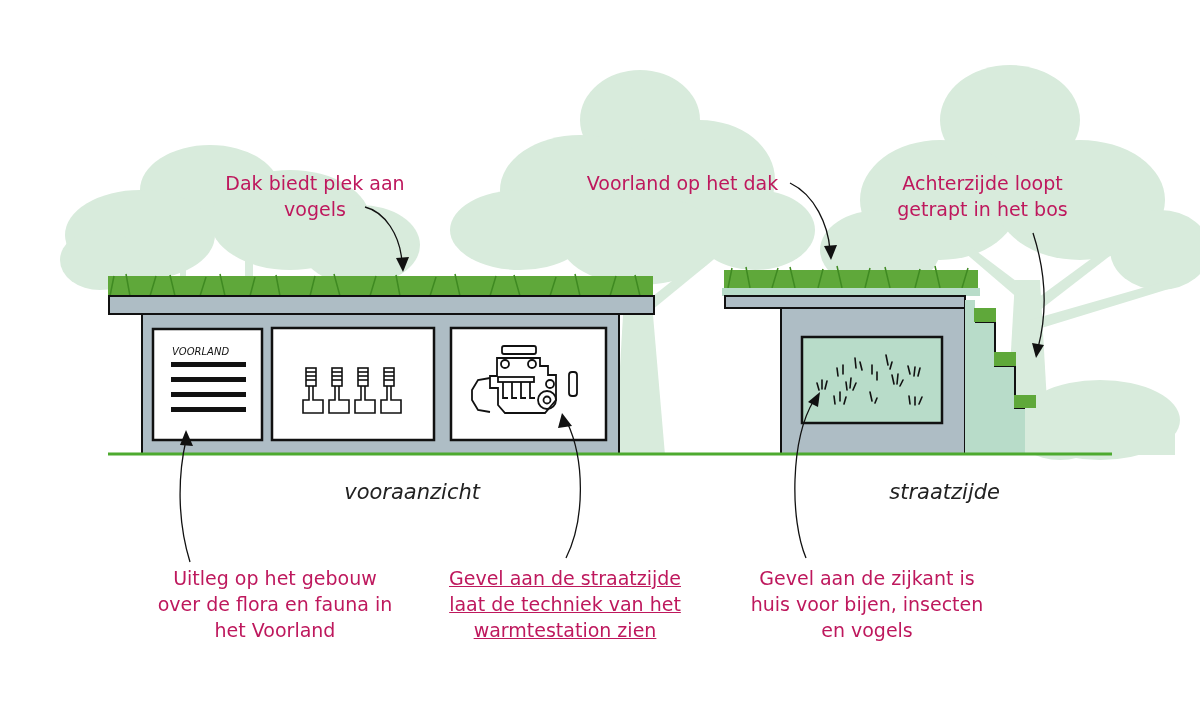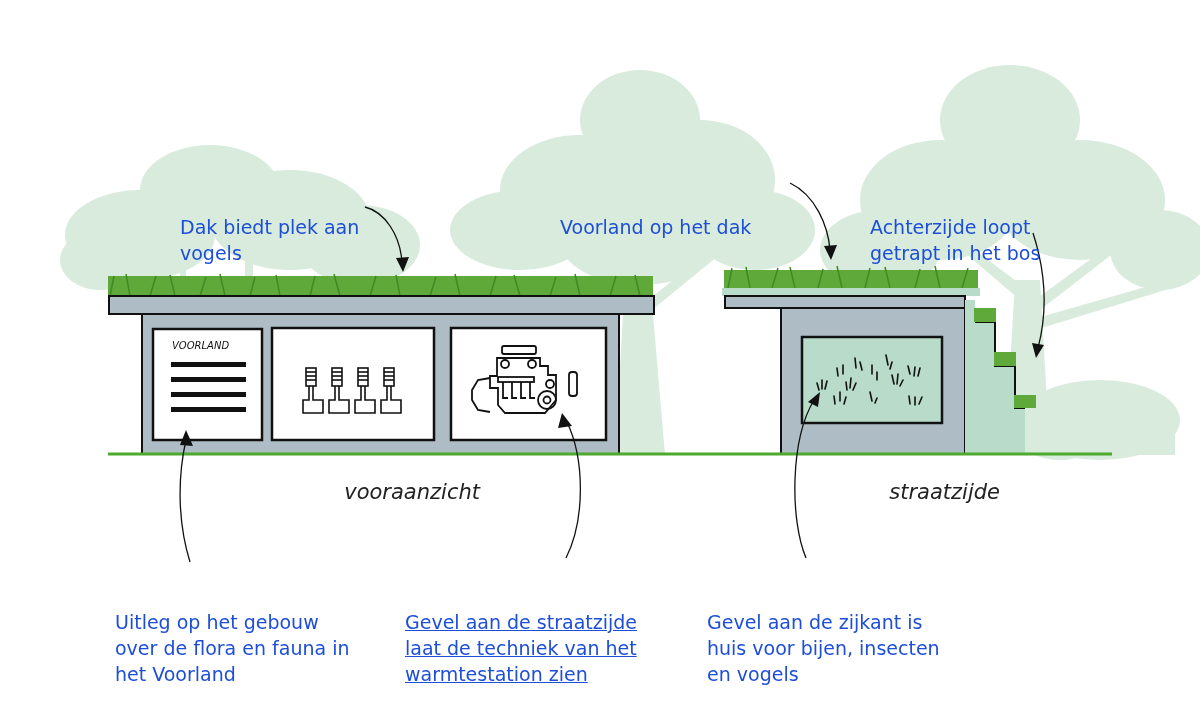--- a/index.html
+++ b/index.html
@@ -1,20 +1,20 @@
 <!DOCTYPE html>
 <html><head>
 <meta charset="utf-8">
 <style>
   html,body{margin:0;padding:0;background:#ffffff;}
   body{width:1200px;height:717px;position:relative;overflow:hidden;font-family:"DejaVu Sans","Liberation Sans",sans-serif;color:#1c1c1c;}
   svg#scene{position:absolute;left:0;top:0;}
-  .lbl{position:absolute;font-size:19px;line-height:26px;color:#1d4ed8;white-space:pre-line;margin-top:44px;}
+  .lbl{position:absolute;text-align:center;font-size:19px;line-height:26px;color:#be185d;white-space:pre-line;}
   .view{position:absolute;font-style:italic;font-size:21px;color:#222;text-align:right;}
-  .voorland{position:absolute;font-style:italic;font-size:10px;color:#111;}
+  .voorland{position:absolute;font-style:italic;font-size:10px;color:#111;margin-top:6px;}
 </style>
 </head>
 <body>
 
 <svg id="scene" width="1200" height="717" viewBox="0 0 1200 717">
 
   <g fill="#d8ebdc">
 
     <g>
       <ellipse cx="210" cy="190" rx="70" ry="45"></ellipse>

